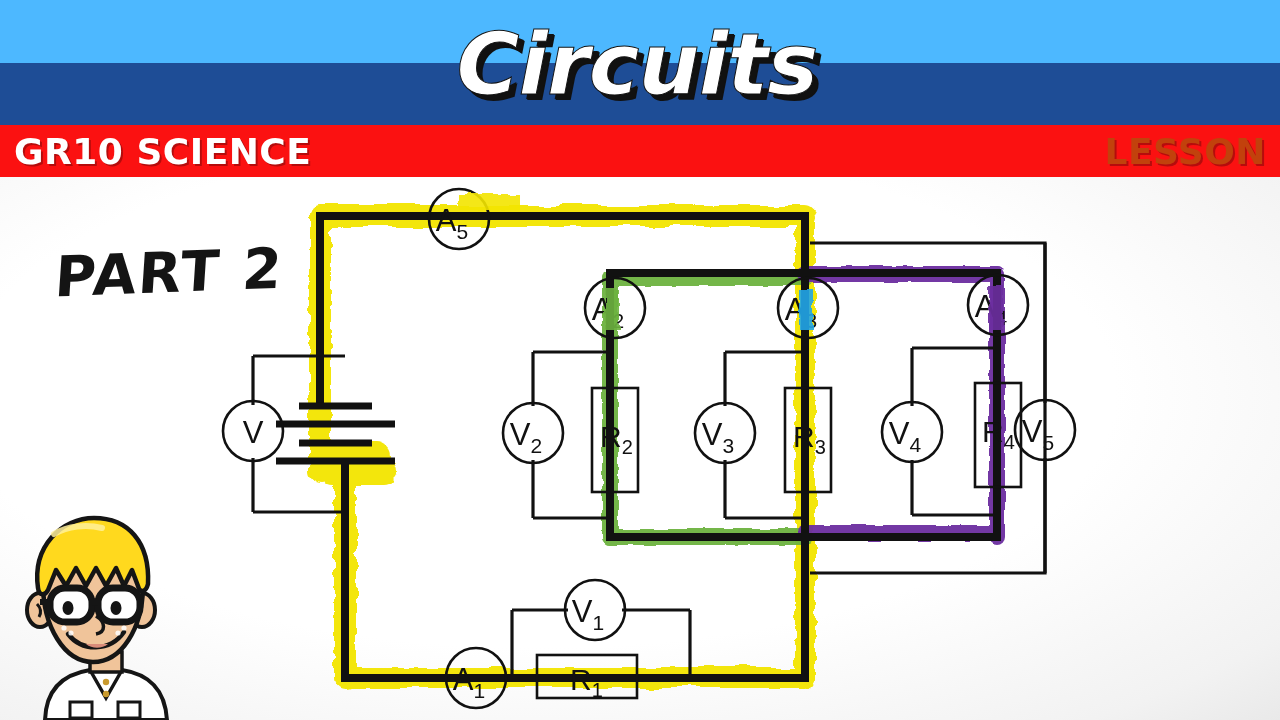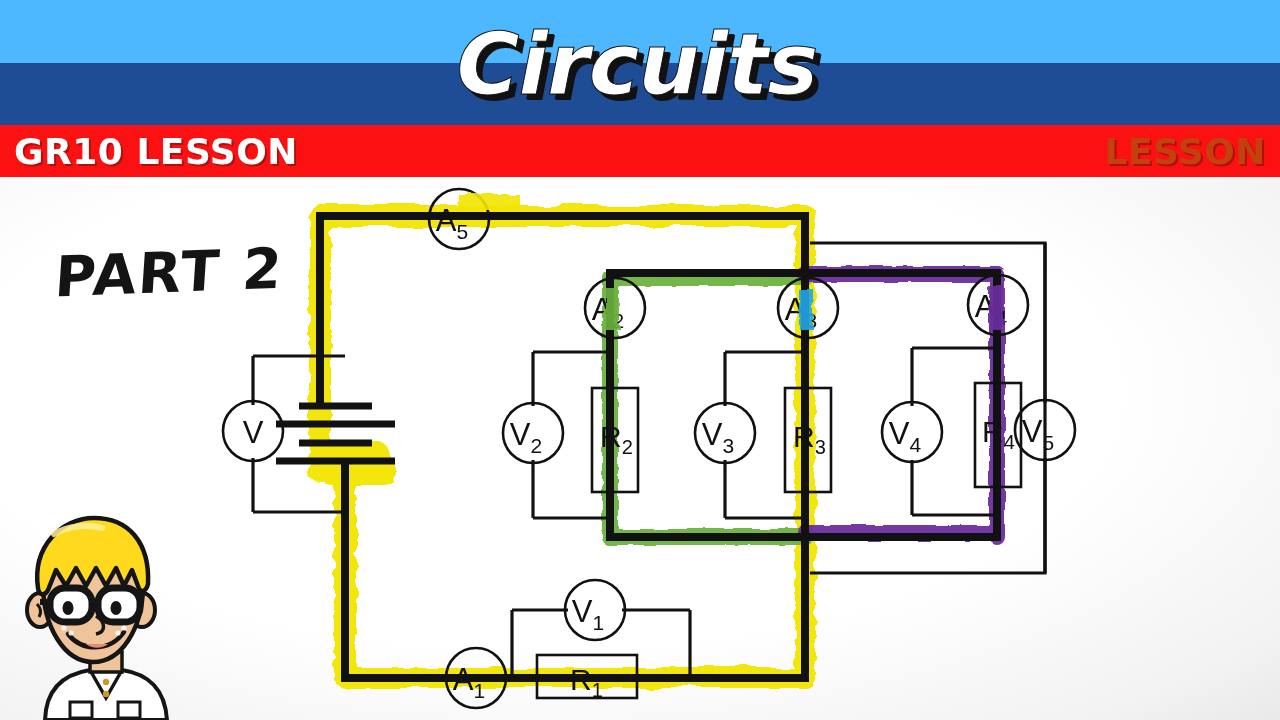--- a/index.html
+++ b/index.html
@@ -62,21 +62,21 @@
 </head>
 <body>
 
 <div id="stage">
 
   <div class="band-light"></div>
   <div class="band-dark"></div>
   <div class="band-red"></div>
 
   <div class="title-main">Circuits</div>
-  <div class="tag-left">GR10 LESSON</div>
+  <div class="tag-left">GR10 SCIENCE</div>
   <div class="tag-right">LESSON</div>
 
   <div class="canvas"></div>
   <div class="part-label">PART 2</div>
 
   <svg class="circuit" viewBox="0 0 1280 720" xmlns="http://www.w3.org/2000/svg">
 
     <defs>
 
       <filter id="rough" x="-15%" y="-40%" width="130%" height="180%">

